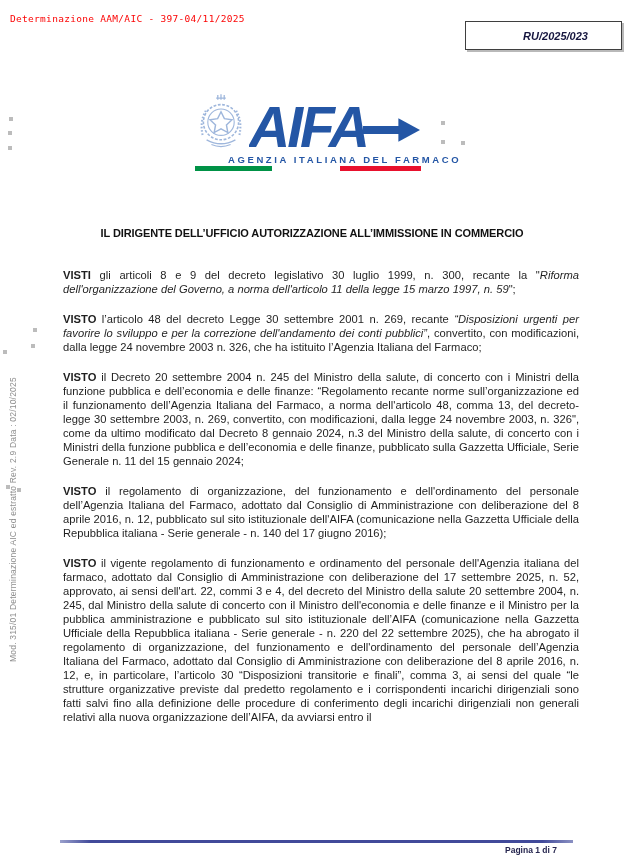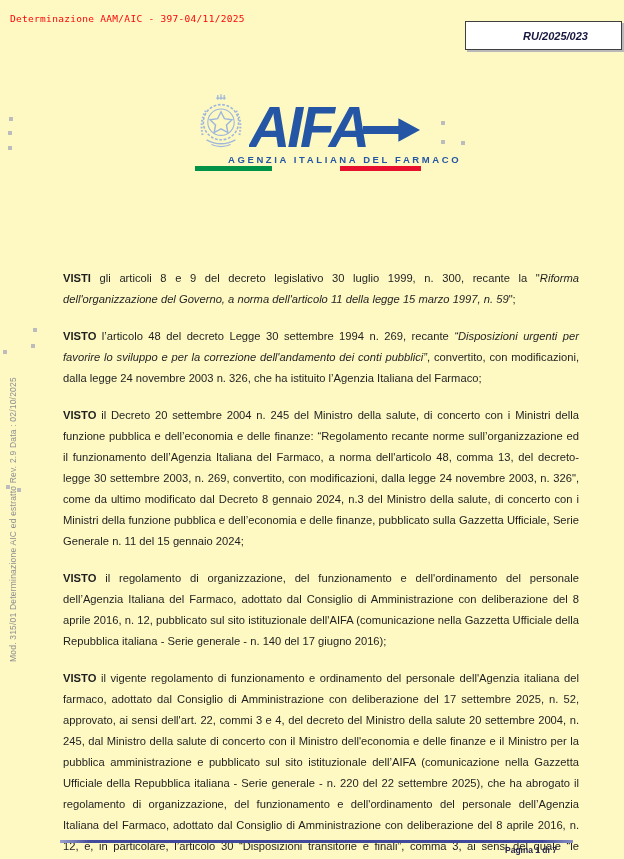--- a/index.html
+++ b/index.html
@@ -1,17 +1,17 @@
 <!DOCTYPE html>
 <html><head>
 <meta charset="utf-8">
 <style>
   html,body{margin:0;padding:0;background:#e8e8e8;}
   .page{
-    position:relative;width:624px;height:859px;background:#fef9c3;
+    position:relative;width:624px;height:859px;background:#ffffff;
     font-family:"Liberation Sans",sans-serif;overflow:hidden;margin:0 auto;
     color:#1c1c1c;
   }
   .red-header{
     position:absolute;left:10px;top:13px;
     font-family:"DejaVu Sans Mono","Liberation Mono",monospace;
     font-size:9.5px;color:#fb0505;white-space:nowrap;letter-spacing:.3px;
   }
   .stamp-box{
     position:absolute;border:1px solid #3f3f3f;background:#fff;
@@ -31,21 +31,21 @@
   .flag-bar{position:absolute;top:73px;height:5px;}
   .flag-green{left:0;width:77px;}
   .flag-red{left:145px;width:81px;}
 
   .doc-title{
     position:absolute;left:54px;top:227px;width:516px;text-align:center;
     font-weight:bold;font-size:11px;color:#111;white-space:nowrap;letter-spacing:-0.1px;
   }
   .body-text{position:absolute;left:63px;top:268px;width:516px;}
   .body-text p{
-    margin:0 0 16px 0;font-size:11.2px;line-height:21px;text-align:justify;color:#1f1f1f;
+    margin:0 0 16px 0;font-size:11.2px;line-height:14px;text-align:justify;color:#1f1f1f;
   }
   .body-text p span.b{font-weight:700;}
   .body-text p span.i{font-style:italic;}
 
   .side-text{
     position:absolute;left:8px;top:328px;height:334px;width:14px;
     writing-mode:vertical-rl;transform:rotate(180deg);
     font-size:8.5px;color:#8f8f8f;white-space:nowrap;letter-spacing:.2px;
   }
   .footer-line{
@@ -98,24 +98,25 @@
     <svg class="logo-wordmark" viewBox="0 0 175 50" xmlns="http://www.w3.org/2000/svg">
       <text x="0" y="44" font-family="Liberation Sans, sans-serif" font-weight="bold" font-style="italic" font-size="58" letter-spacing="-3" fill="#2456a5" aria-label="AIFA">AIFA</text>
       <path d="M116 27 H156" stroke="#2456a5" stroke-width="8"></path>
       <path d="M152 15 L174 27 L152 39 Z" fill="#2456a5"></path>
     </svg>
     <div class="logo-subtitle">AGENZIA ITALIANA DEL FARMACO</div>
     <div class="flag-bar flag-green" style="background:#009246"></div>
     <div class="flag-bar flag-red" style="background:#e8112d"></div>
   </div>
 
+  <div class="doc-title">IL DIRIGENTE DELL’UFFICIO AUTORIZZAZIONE ALL’IMMISSIONE IN COMMERCIO</div>
 
   <div class="body-text">
       <p><span class="b">VISTI</span><span> gli articoli 8 e 9 del decreto legislativo 30 luglio 1999, n. 300, recante la "</span><span class="i">Riforma dell'organizzazione del Governo, a norma dell'articolo 11 della legge 15 marzo 1997, n. 59</span><span>";</span></p>
-      <p><span class="b">VISTO</span><span> l’articolo 48 del decreto Legge 30 settembre 1994 n. 269, recante </span><span class="i">“Disposizioni urgenti per favorire lo sviluppo e per la correzione dell'andamento dei conti pubblici”</span><span>, convertito, con modificazioni, dalla legge 24 novembre 2003 n. 326, che ha istituito l’Agenzia Italiana del Farmaco;</span></p>
+      <p><span class="b">VISTO</span><span> l’articolo 48 del decreto Legge 30 settembre 2001 n. 269, recante </span><span class="i">“Disposizioni urgenti per favorire lo sviluppo e per la correzione dell'andamento dei conti pubblici”</span><span>, convertito, con modificazioni, dalla legge 24 novembre 2003 n. 326, che ha istituito l’Agenzia Italiana del Farmaco;</span></p>
       <p><span class="b">VISTO</span><span> il Decreto 20 settembre 2004 n. 245 del Ministro della salute, di concerto con i Ministri della funzione pubblica e dell’economia e delle finanze: “Regolamento recante norme sull’organizzazione ed il funzionamento dell’Agenzia Italiana del Farmaco, a norma dell'articolo 48, comma 13, del decreto-legge 30 settembre 2003, n. 269, convertito, con modificazioni, dalla legge 24 novembre 2003, n. 326", come da ultimo modificato dal Decreto 8 gennaio 2024, n.3 del Ministro della salute, di concerto con i Ministri della funzione pubblica e dell’economia e delle finanze, pubblicato sulla Gazzetta Ufficiale, Serie Generale n. 11 del 15 gennaio 2024;</span></p>
       <p><span class="b">VISTO</span><span> il regolamento di organizzazione, del funzionamento e dell'ordinamento del personale dell’Agenzia Italiana del Farmaco, adottato dal Consiglio di Amministrazione con deliberazione del 8 aprile 2016, n. 12, pubblicato sul sito istituzionale dell'AIFA (comunicazione nella Gazzetta Ufficiale della Repubblica italiana - Serie generale - n. 140 del 17 giugno 2016);</span></p>
       <p><span class="b">VISTO</span><span> il vigente regolamento di funzionamento e ordinamento del personale dell'Agenzia italiana del farmaco, adottato dal Consiglio di Amministrazione con deliberazione del 17 settembre 2025, n. 52, approvato, ai sensi dell'art. 22, commi 3 e 4, del decreto del Ministro della salute 20 settembre 2004, n. 245, dal Ministro della salute di concerto con il Ministro dell'economia e delle finanze e il Ministro per la pubblica amministrazione e pubblicato sul sito istituzionale dell’AIFA (comunicazione nella Gazzetta Ufficiale della Repubblica italiana - Serie generale - n. 220 del 22 settembre 2025), che ha abrogato il regolamento di organizzazione, del funzionamento e dell'ordinamento del personale dell’Agenzia Italiana del Farmaco, adottato dal Consiglio di Amministrazione con deliberazione del 8 aprile 2016, n. 12, e, in particolare, l’articolo 30 “Disposizioni transitorie e finali”, comma 3, ai sensi del quale “le strutture organizzative previste dal predetto regolamento e i corrispondenti incarichi dirigenziali sono fatti salvi fino alla definizione delle procedure di conferimento degli incarichi dirigenziali non generali relativi alla nuova organizzazione dell’AIFA, da avviarsi entro il</span></p>
     </div>
 
   <div class="side-text">Mod. 315/01 Determinazione AIC ed estratto   Rev. 2.9   Data : 02/10/2025</div>
 
   <div class="footer-line"></div>
   <div class="footer-page">Pagina 1 di 7</div>
 

